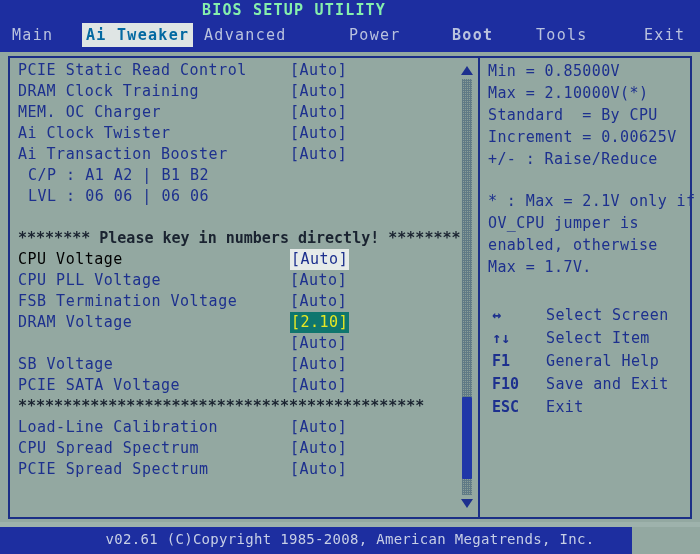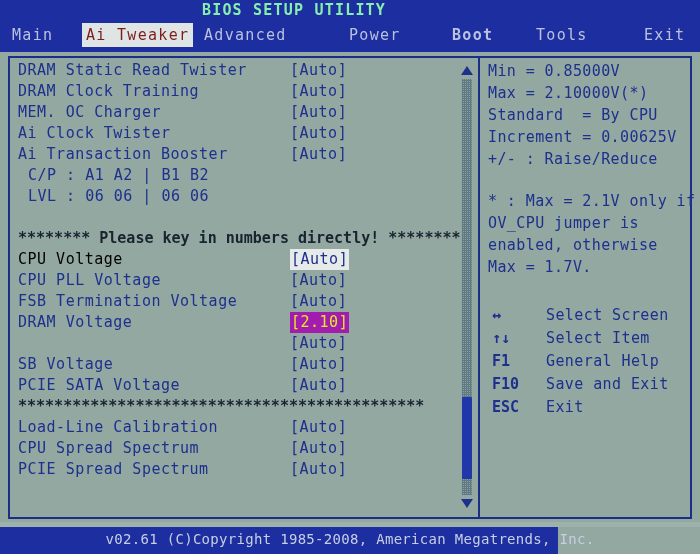--- a/index.html
+++ b/index.html
@@ -48,22 +48,22 @@
     height: 24px;
     line-height: 24px;
     font-size: 15px;
     color: #b9c2de;
     letter-spacing: 1.3px;
     padding: 0 4px;
     white-space: nowrap;
   }
   .tab.active {
     background: #dfe5e4;
-    color: #7f1d1d;
-    font-weight: normal;
+    color: #0369a1;
+    font-weight: bold;
   }
 
   
   #frame {
     position: absolute;
     left: 0; top: 52px;
     width: 700px; height: 470px;
     background: #93a8a1;
   }
   .border-top {
@@ -132,21 +132,21 @@
 
   
   .row.dim .label { color: #000000; }
   .row.dim .value {
     color: #1d308e;
     background: #e6ebe9;
     padding: 0 1px;
   }
   .row.edit .value {
     color: #e8e823;
-    background: #a21caf;
+    background: #0f766e;
     padding: 0 1px;
   }
 
   
   #scrollbar {
     position: absolute;
     left: 460px; top: 12px;
     width: 14px; height: 446px;
   }
   .sb-arrow {
@@ -212,21 +212,21 @@
   .legend-row .desc {
     position: absolute;
     left: 58px; top: 0;
     letter-spacing: 0.4px;
   }
 
   
   #footer {
     position: absolute;
     left: 0; top: 527px;
-    width: 558px; height: 27px;
+    width: 632px; height: 27px;
     background: #1d2ea0;
   }
   #footer .fttext {
     position: absolute;
     left: 0; top: 4px;
     width: 700px;
     text-align: center;
     color: #c7cfe5;
     font-size: 14px;
     letter-spacing: 0.3px;
@@ -258,21 +258,21 @@
     </div>
 
   <div id="frame">
     <div class="border-top"></div>
     <div class="border-left"></div>
     <div class="border-right"></div>
     <div class="border-bottom"></div>
     <div class="divider"></div>
 
     <div id="leftpanel">
-        <div class="row"><span class="label">DRAM Static Read Twister</span><span class="value">[Auto]</span></div>
+        <div class="row"><span class="label">PCIE Static Read Control</span><span class="value">[Auto]</span></div>
         <div class="row"><span class="label">DRAM Clock Training</span><span class="value">[Auto]</span></div>
         <div class="row"><span class="label">MEM. OC Charger</span><span class="value">[Auto]</span></div>
         <div class="row"><span class="label">Ai Clock Twister</span><span class="value">[Auto]</span></div>
         <div class="row"><span class="label">Ai Transaction Booster</span><span class="value">[Auto]</span></div>
         <div class="row indent"><span class="label">C/P : A1 A2 | B1 B2</span></div>
         <div class="row indent"><span class="label">LVL : 06 06 | 06 06</span></div>
         <div class="row blank"></div>
         <div class="row sep"><span class="label">******** Please key in numbers directly! ********</span></div>
         <div class="row dim"><span class="label">CPU Voltage</span><span class="value">[Auto]</span></div>
         <div class="row"><span class="label">CPU PLL Voltage</span><span class="value">[Auto]</span></div>

